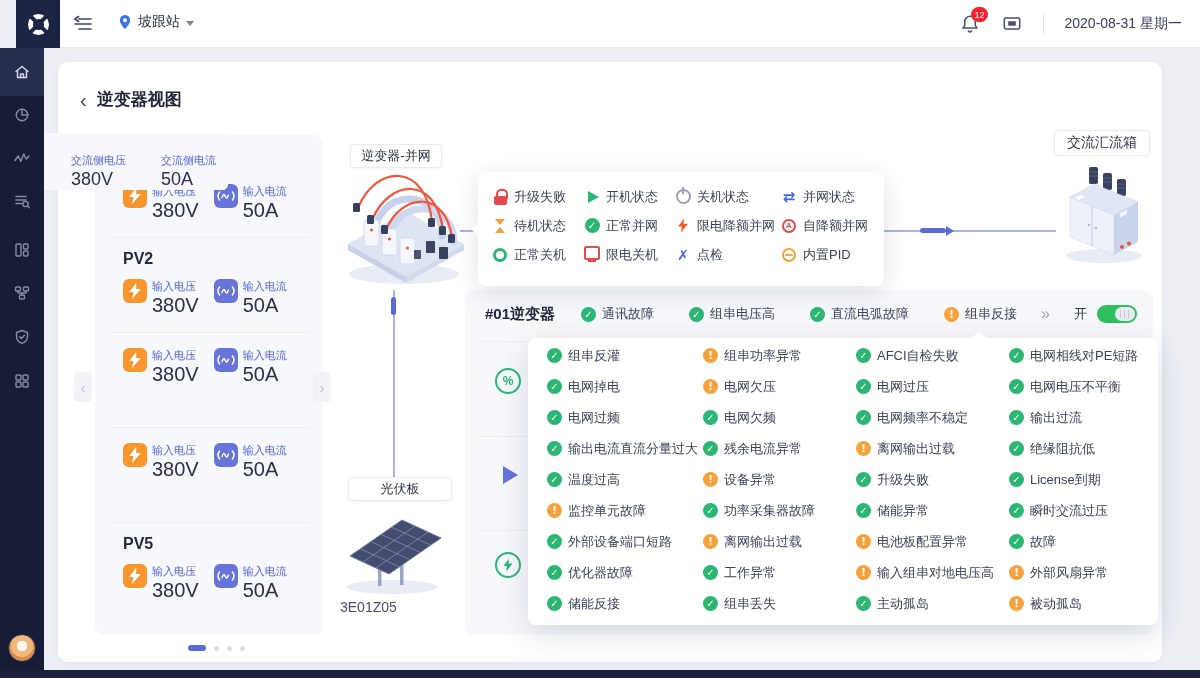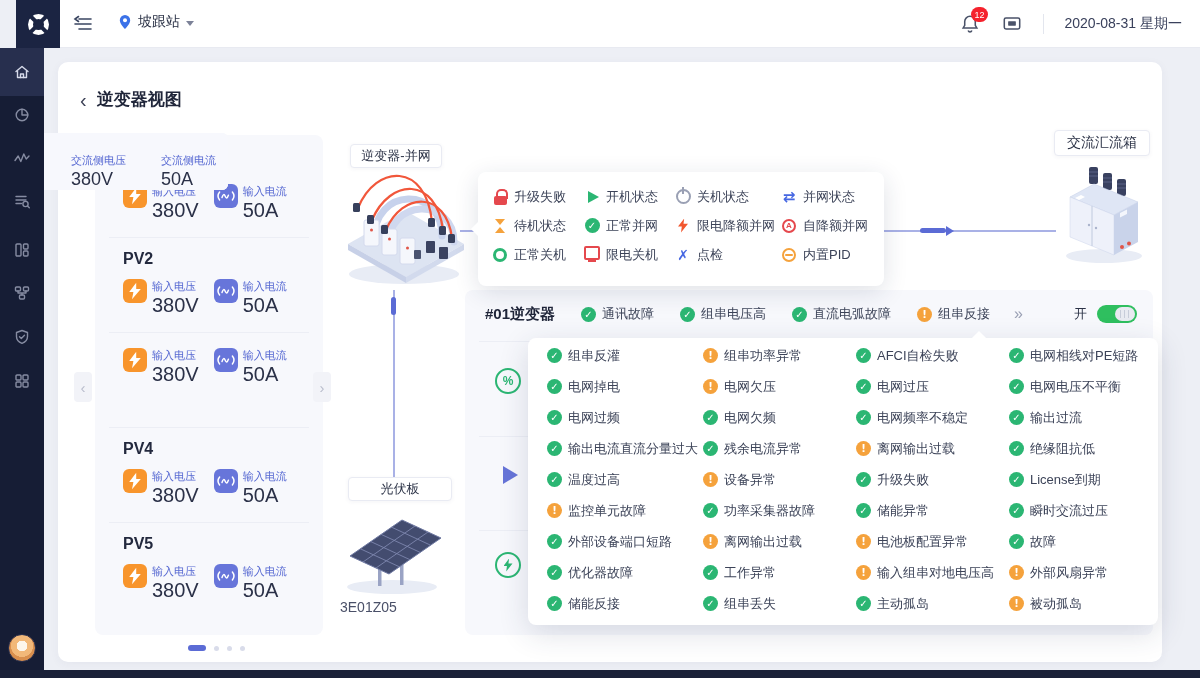--- a/index.html
+++ b/index.html
@@ -104,21 +104,21 @@
   .sic.circle-o::before{content:"";width:8px;height:8px;border:3px solid #2bb673;border-radius:50%;}
   .sic.monitor::before{content:"";width:13px;height:10px;border:2px solid #e5484d;border-radius:2px;margin-top:-3px;}
   .sic.monitor::after{content:"";position:absolute;bottom:1px;left:4px;width:8px;height:2px;background:#e5484d;}
   .sic.tools::after{content:"✗";color:#4667e2;font-size:14px;font-weight:bold;font-family:"DejaVu Sans",sans-serif;}
   .sic.pid::before{content:"";width:10px;height:10px;border:2px solid #f5a23c;border-radius:50%;}
   .sic.pid::after{content:"";position:absolute;left:4px;top:7px;width:8px;height:2px;background:#f5a23c;border-radius:1px;}
   
   .inv-panel{position:absolute;left:465px;top:290px;width:688px;height:345px;background:#f7f8fc;border-radius:8px;z-index:2;}
   .inv-head{display:flex;align-items:center;height:48px;padding:0 16px 0 20px;}
   .inv-name{font-size:15px;font-weight:bold;color:#20263a;margin-right:26px;}
-  .badges{display:flex;gap:26px;}
+  .badges{display:flex;gap:35px;}
   .fitem{display:flex;align-items:center;gap:6px;font-size:13px;color:#3c4358;white-space:nowrap;}
   .fic{width:15px;height:15px;border-radius:50%;flex:none;display:flex;align-items:center;justify-content:center;
     color:#fff;font-size:10px;font-weight:bold;font-family:"DejaVu Sans",sans-serif;}
   .fic.ok{background:#2bb673;} .fic.ok::after{content:"✓";}
   .fic.warn{background:#f5a23c;} .fic.warn::after{content:"!";}
   .more{font-size:16px;color:#9aa0b4;margin-left:24px;cursor:pointer;}
   .spacer{flex:1;}
   .sw-label{font-size:13px;color:#2b3246;margin-right:10px;}
   .switch{position:relative;width:40px;height:18px;border-radius:9px;background:#c9cedb;cursor:pointer;}
   .switch.on{background:#2fbf5f;}
@@ -336,21 +336,20 @@
             </span>
             <span class="gtx">
               <span class="glabel">输入电流</span>
               <div class="gval">50A</div>
             </span>
           </div>
         </div>
       </div>
 
       <div class="pv-item">
-        <div class="pv-name">PV4</div>
         <div class="grp-row">
           <div class="grp">
             <span class="gic">
               <svg viewBox="0 0 24 24">
                 <rect width="24" height="24" rx="6" fill="#f8952c"></rect>
                 <path d="M13.2 3.8 6.2 13h4.2L9 20.2 17.8 10h-4.6z" fill="#fff"></path>
               </svg>
             </span>
             <span class="gtx">
               <span class="glabel">输入电压</span>

